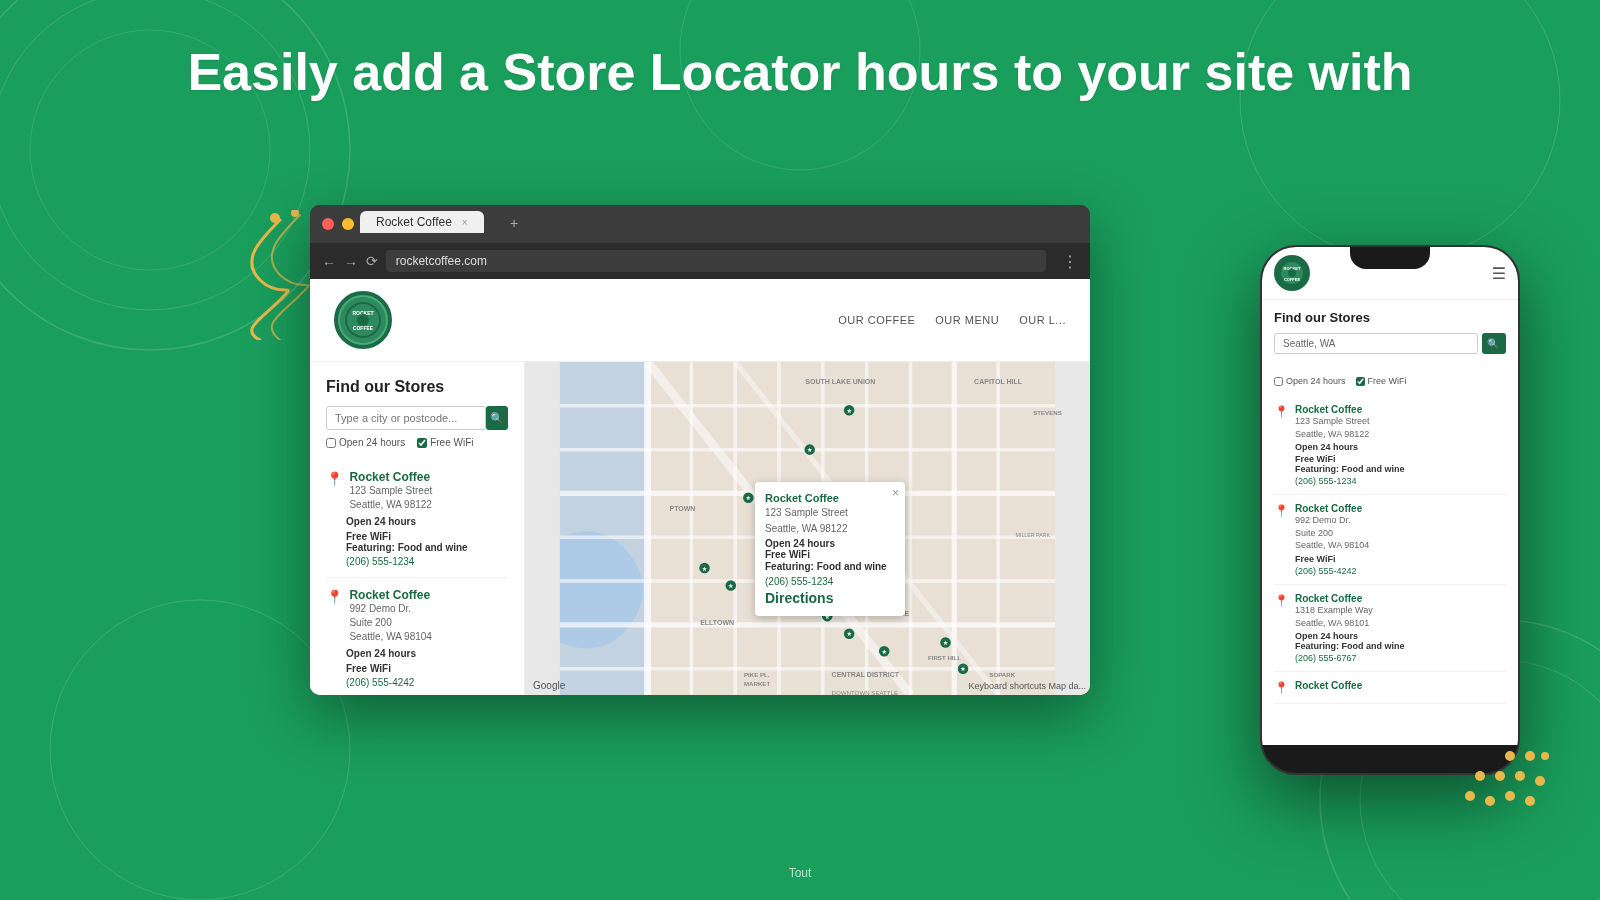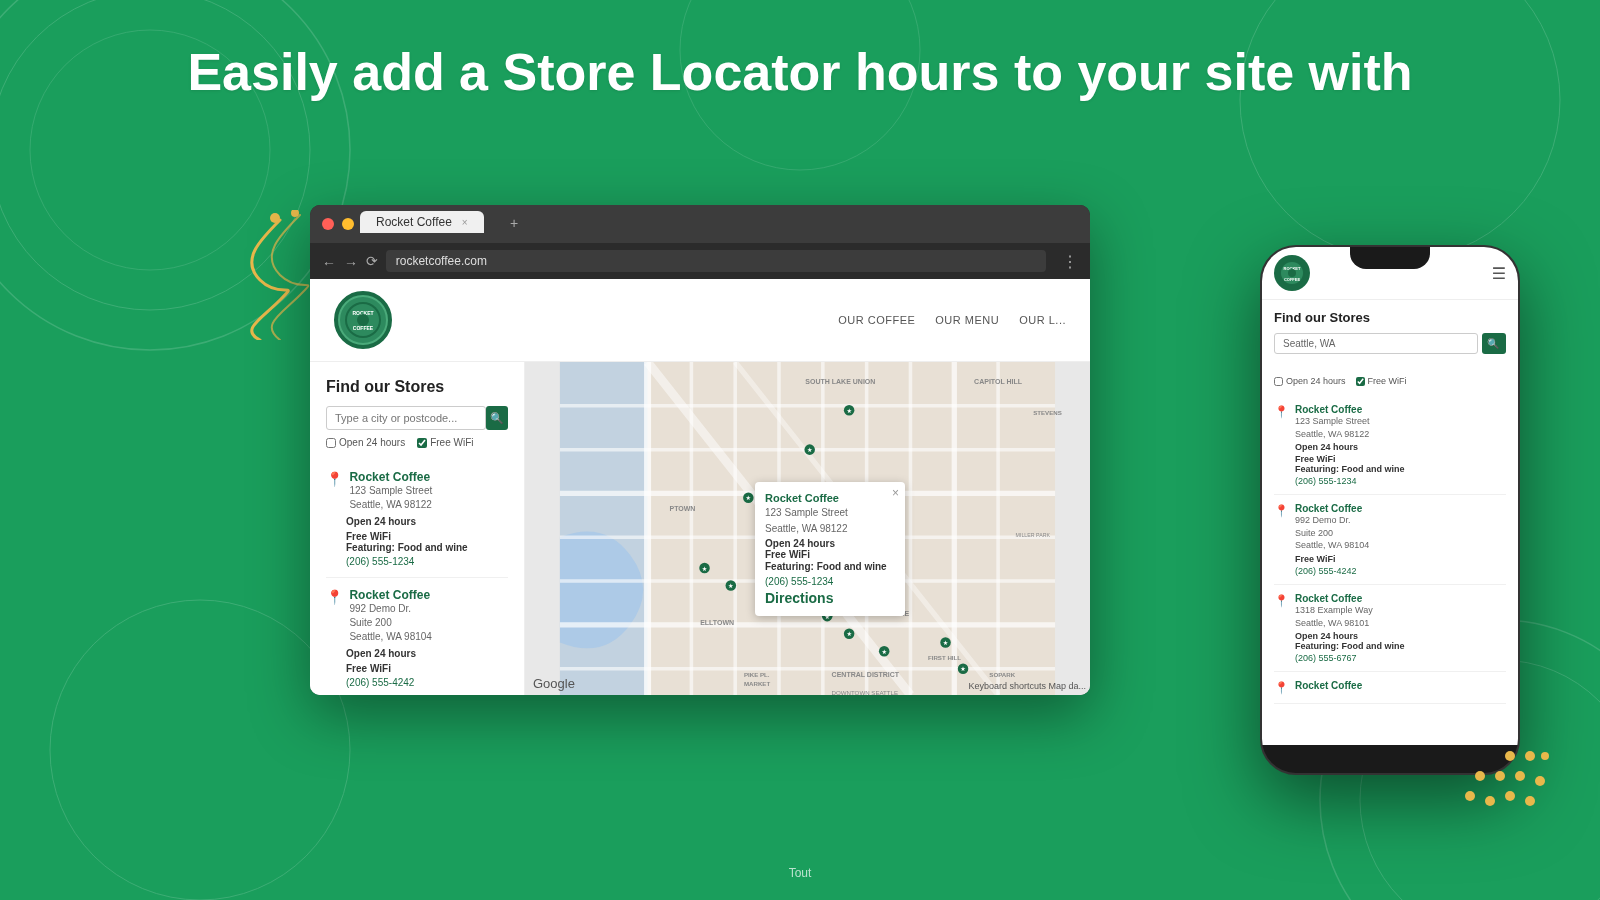--- a/index.html
+++ b/index.html
@@ -327,21 +327,21 @@
     }
     .map-popup p { color: #666; line-height: 1.4; margin-bottom: 2px; }
     .map-popup .popup-badge { font-weight: 700; color: #333; font-size: 10px; }
     .map-popup .popup-phone { color: #1a6b45; }
     .map-popup .popup-dir { color: #1a6b45; font-weight: 600; }
 
     .google-logo {
       position: absolute;
       bottom: 4px;
       left: 8px;
-      font-size: 13px;
+      font-size: 10px;
       color: #555;
     }
     .map-credit {
       position: absolute;
       bottom: 4px;
       right: 4px;
       font-size: 9px;
       color: #555;
     }
 

